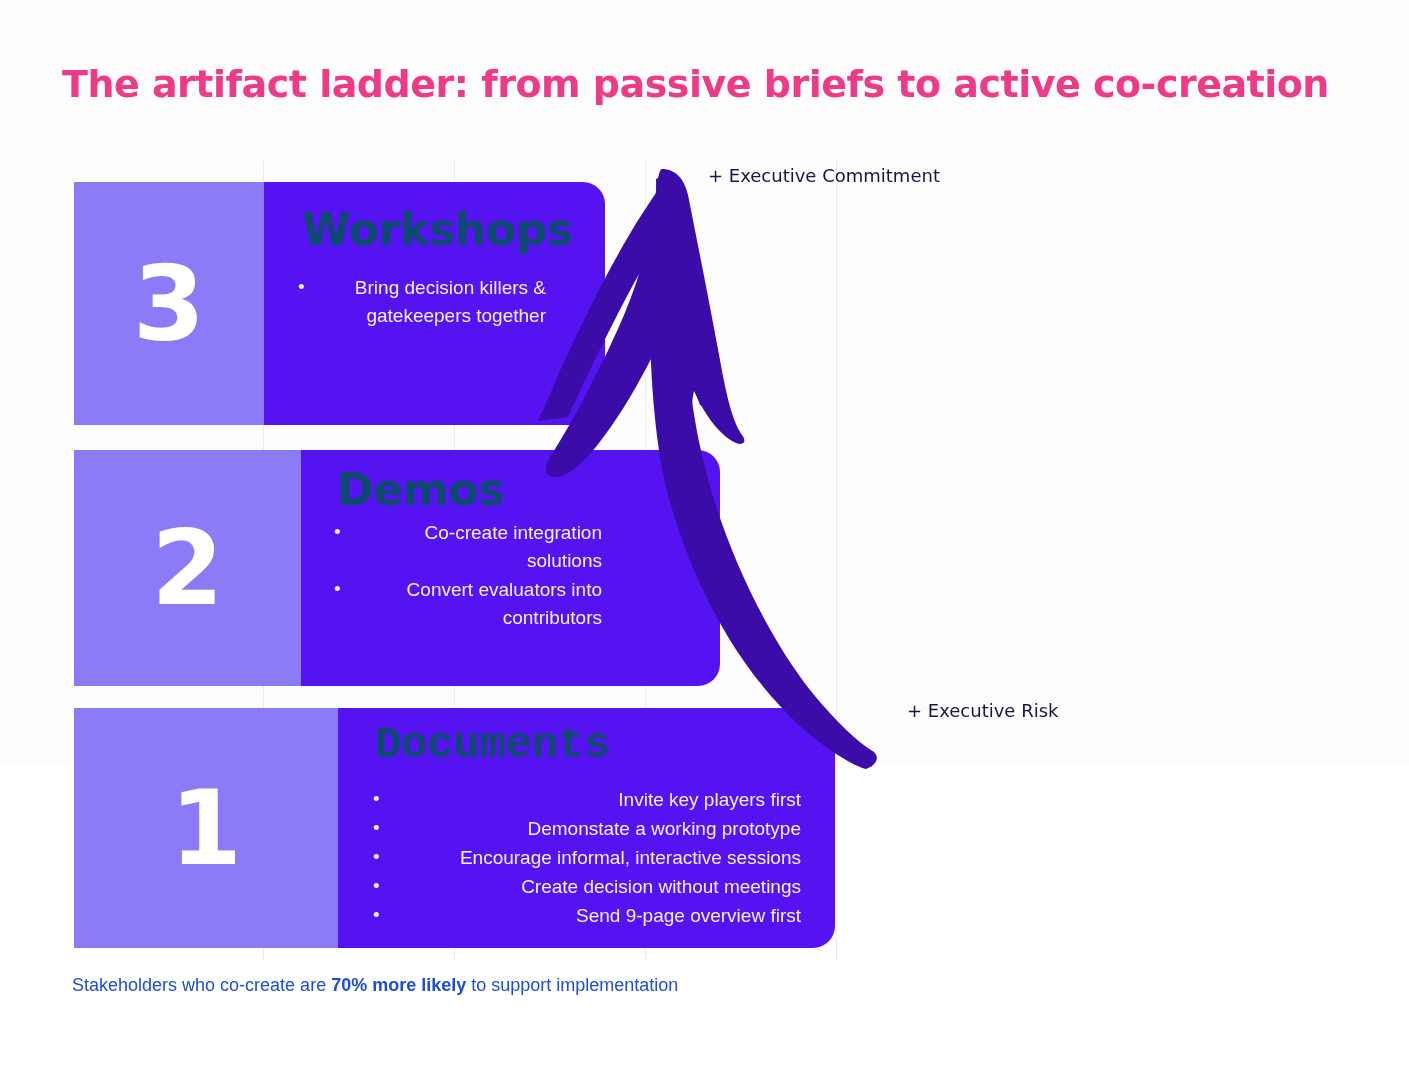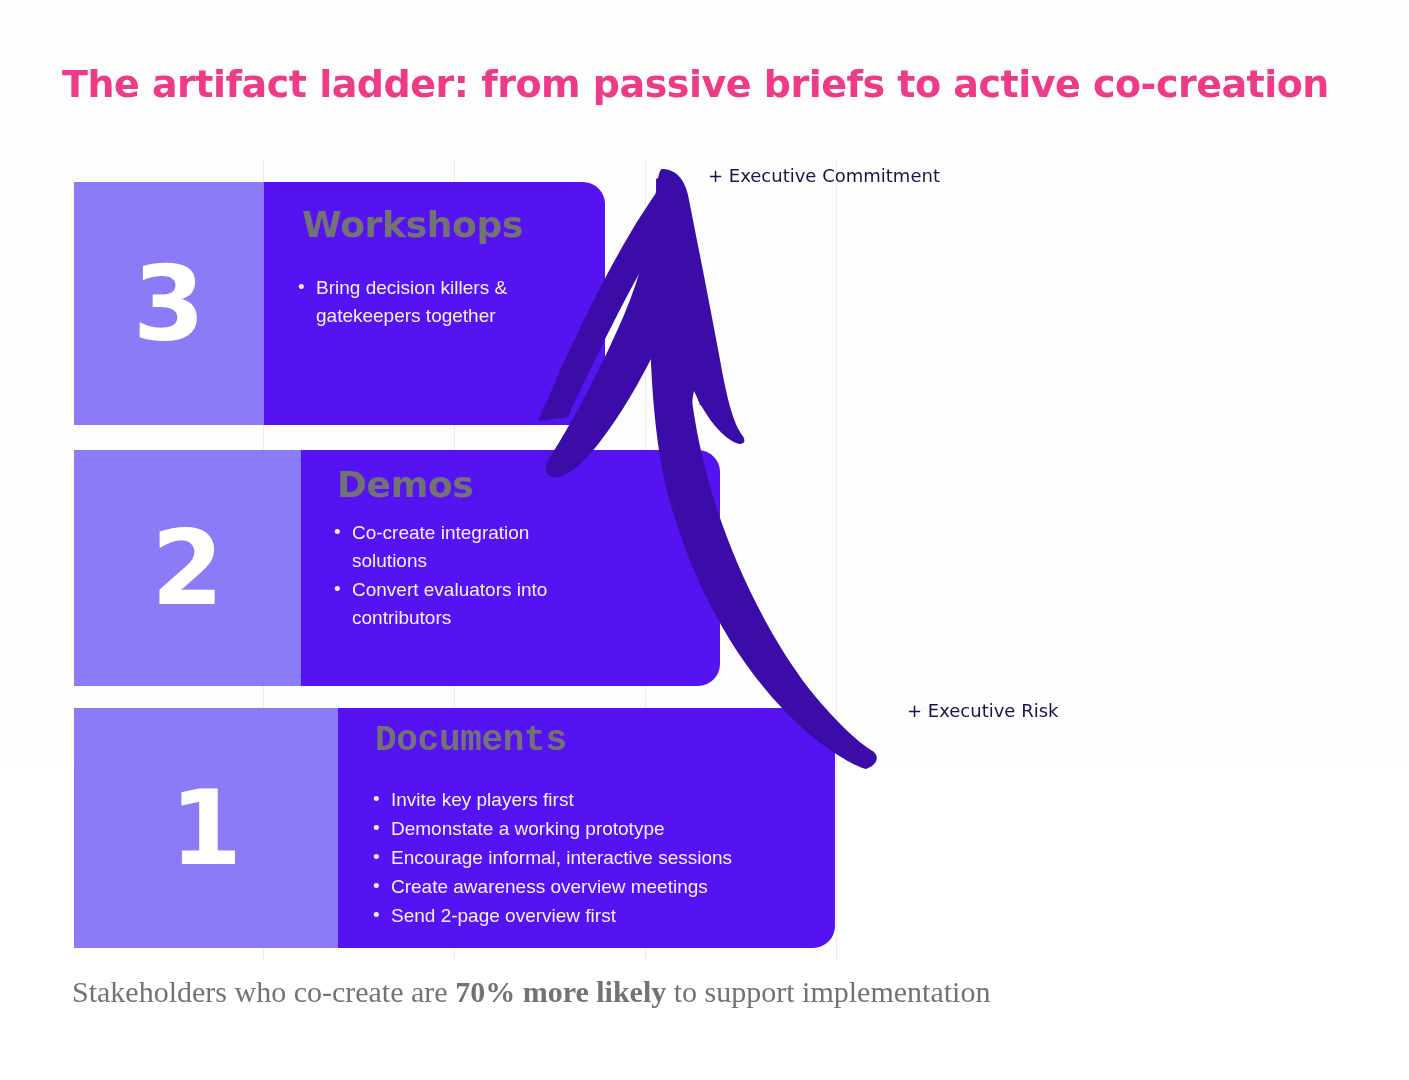--- a/index.html
+++ b/index.html
@@ -73,40 +73,41 @@
   .step-number {
     color: #ffffff;
     font-family: "DejaVu Sans", sans-serif;
     font-weight: 800;
     font-size: 104px;
     line-height: 1;
     user-select: none;
   }
   .step-title {
     position: absolute;
-    color: #737373;
+    color: #0c4a6e;
     font-family: "DejaVu Sans", sans-serif;
     font-weight: 800;
-    font-size: 36px;
+    font-size: 44px;
     letter-spacing: -0.3px;
     white-space: nowrap;
   }
   .bullets {
     position: absolute;
     margin: 0;
     padding: 0;
     list-style: none;
     color: #f4f0ff;
     font-size: 19px;
     line-height: 1.48;
   }
   .bullets li {
     position: relative;
     padding-left: 20px;
     margin-bottom: 1px;
+    text-align: right;
   }
   .bullets li::before {
     content: "•";
     position: absolute;
     left: 2px;
     top: -1px;
     font-size: 19px;
     color: #f4f0ff;
   }
 
@@ -149,23 +150,23 @@
     white-space: nowrap;
   }
   #ann-exec { left: 708px; top: 165px; }
   #ann-risk { left: 907px; top: 700px; }
 
   
   .footer {
     position: absolute;
     left: 72px;
     top: 975px;
-    font-size: 30px;
-    color: #737373;
-    font-family: Liberation Serif, serif;
+    font-size: 18px;
+    color: #1d4ed8;
+    font-family: Liberation Sans, sans-serif;
     white-space: nowrap;
   }
   .footer b { font-weight: 800; }
 </style>
 </head>
 <body>
 
 <div id="canvas">
 
   <div class="title">The artifact ladder: from passive briefs to active co-creation</div>
@@ -201,22 +202,22 @@
   <div class="row" id="row-1">
     <div class="left-pane">
       <span class="step-number">1</span>
     </div>
     <div class="right-pane"></div>
     <div class="step-title">Documents</div>
     <ul class="bullets">
       <li>Invite key players first</li>
       <li>Demonstate a working prototype</li>
       <li>Encourage informal, interactive sessions</li>
-      <li>Create awareness overview meetings</li>
-      <li>Send 2-page overview first</li>
+      <li>Create decision without meetings</li>
+      <li>Send 9-page overview first</li>
     </ul>
   </div>
 
   <svg id="arrow-svg" viewBox="0 0 400 620">
 
     <path d="M 168 80
              C 172 150, 176 230, 192 300
              C 210 380, 250 470, 300 535
              C 330 572, 352 590, 364 597
              L 352 612

